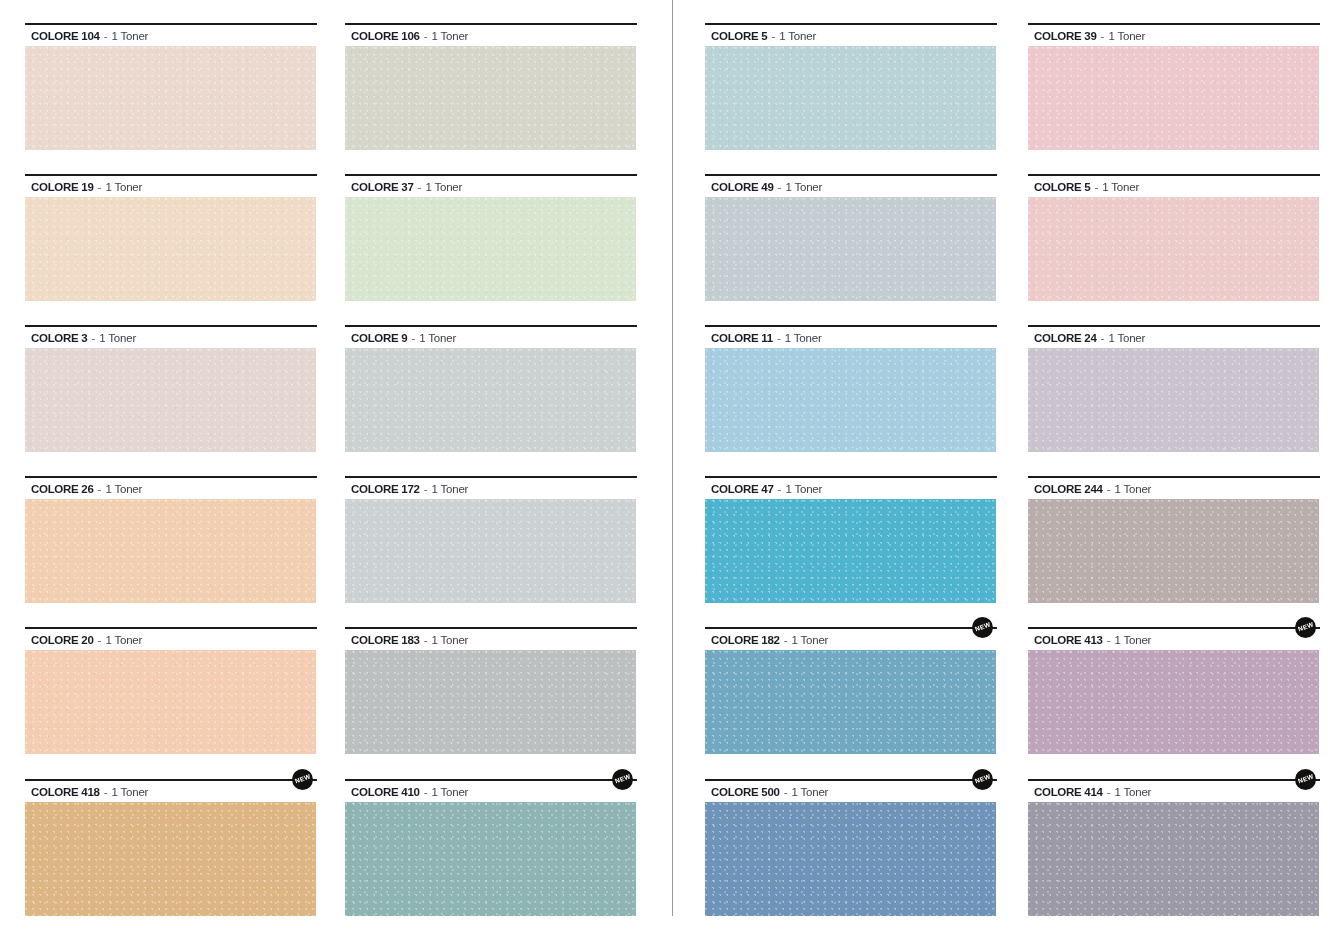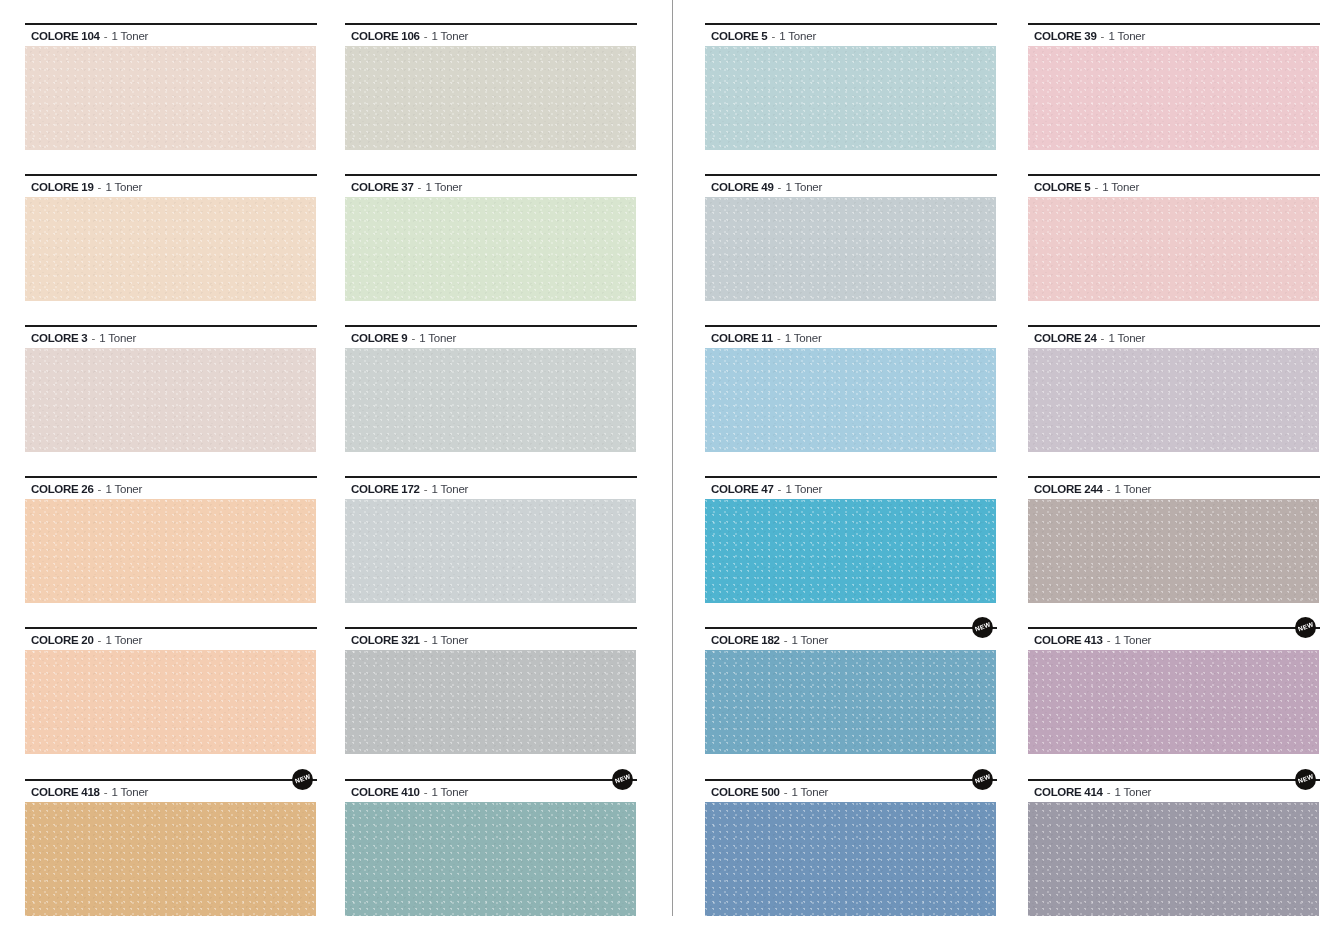--- a/index.html
+++ b/index.html
@@ -195,21 +195,21 @@
             <div class="cell-label"><span class="code">COLORE 9</span><span class="sep"> - </span><span class="toner">1 Toner</span></div>
             <div class="chip" style="background-color: rgb(204, 210, 209);"></div>
           </div>
           <div class="swatch-cell" style="top: 476px;">
             <div class="cell-rule"></div>
             <div class="cell-label"><span class="code">COLORE 172</span><span class="sep"> - </span><span class="toner">1 Toner</span></div>
             <div class="chip" style="background-color: rgb(204, 210, 212);"></div>
           </div>
           <div class="swatch-cell" style="top: 627px;">
             <div class="cell-rule"></div>
-            <div class="cell-label"><span class="code">COLORE 321</span><span class="sep"> - </span><span class="toner">1 Toner</span></div>
+            <div class="cell-label"><span class="code">COLORE 183</span><span class="sep"> - </span><span class="toner">1 Toner</span></div>
             <div class="chip" style="background-color: rgb(189, 192, 193);"></div>
           </div>
           <div class="swatch-cell" style="top: 779px;">
             <div class="cell-rule"></div>
             <div class="cell-label"><span class="code">COLORE 410</span><span class="sep"> - </span><span class="toner">1 Toner</span></div>
             <div class="chip" style="background-color: rgb(143, 180, 180); height: 114px;"></div>
             <div class="new-badge">
               <span>NEW</span>
             </div>
           </div>

